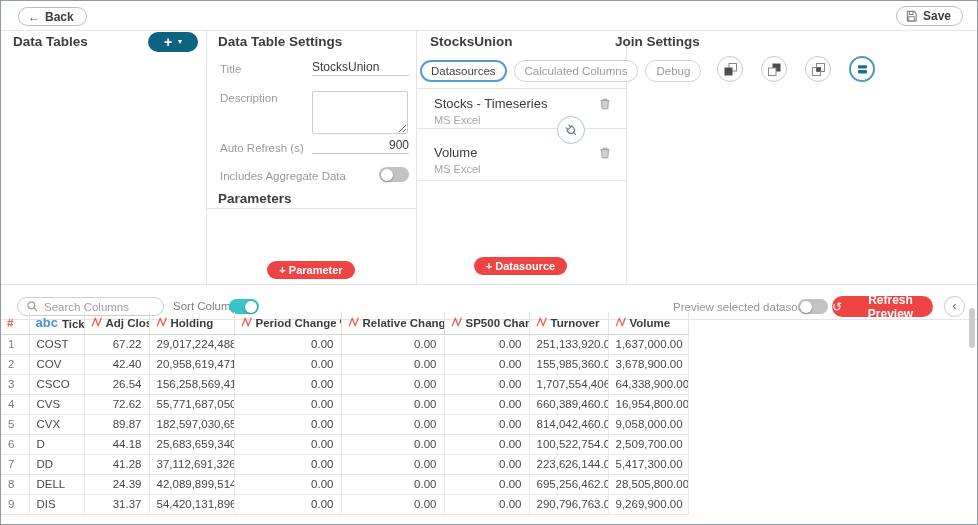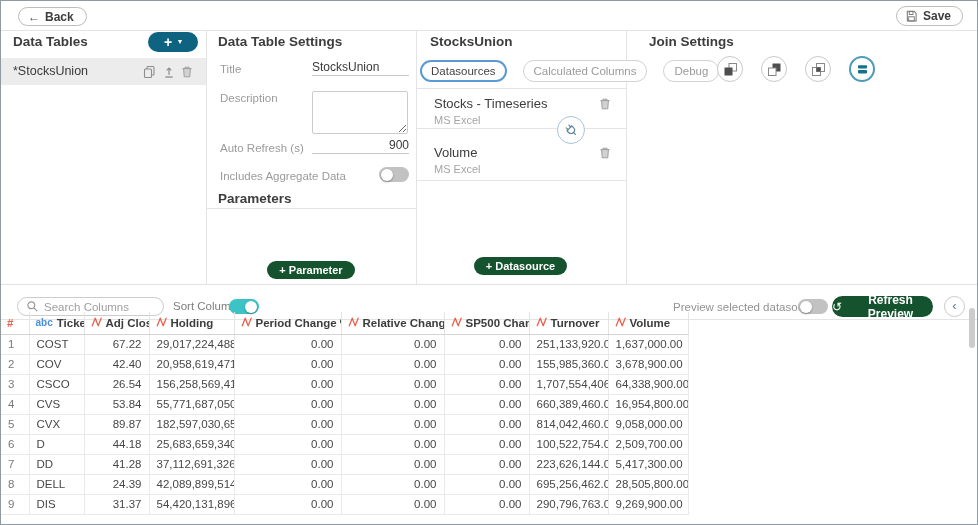--- a/index.html
+++ b/index.html
@@ -39,36 +39,36 @@
   
   .fld-label { position:absolute; font-size:11.5px; color:#9b9b9b; }
   .uline-input { position:absolute; left:311px; width:97px; height:17px; border:none;
                  border-bottom:1px solid #c9c9c9; font-size:12px; color:#3a3a3a;
                  background:transparent; outline:none;
                  font-family:"Liberation Sans",sans-serif; }
   .desc-box { position:absolute; left:311px; top:90px; width:96px; height:43px;
               border:1px solid #ccc; border-radius:2px; resize:both;
               font-family:"Liberation Sans",sans-serif; font-size:11px; }
   .hline { position:absolute; height:0; border-top:1px solid #e4e4e4; }
-  .teal-pill { position:absolute; border:none; border-radius:9px; background:#14532d;
+  .teal-pill { position:absolute; border:none; border-radius:9px; background:#ef4444;
                color:#fff; font-size:11px; font-weight:600; cursor:pointer;
                display:flex; align-items:center; justify-content:center;
                font-family:"Liberation Sans",sans-serif; }
 
   
   .toggle { position:absolute; width:30px; height:15px; border-radius:8px;
             background:#c2c2c2; cursor:pointer; }
   .toggle .knob { position:absolute; left:2px; top:1.5px; width:12px; height:12px;
                   border-radius:50%; background:#fff;
                   box-shadow:0 1px 2px rgba(0,0,0,.35); }
   .toggle.on { background:#3cc3c6; }
   .toggle.on .knob { left:auto; right:2px; }
 
   
-  .tabs { position:absolute; left:419px; top:59px; display:flex; gap:16px; }
+  .tabs { position:absolute; left:419px; top:59px; display:flex; gap:7px; }
   .tab { border:1px solid #d2d2d2; border-radius:13px; padding:4px 10px;
          font-size:11.5px; color:#9b9b9b; background:#fff; cursor:pointer;
          white-space:nowrap; font-family:"Liberation Sans",sans-serif; }
   .tab.active { border:2px solid #5b9bd5; color:#444; padding:3px 9px; }
   .ds-name { position:absolute; left:433px; font-size:13px; color:#3d3d3d; }
   .ds-type { position:absolute; left:433px; font-size:11px; color:#a5a5a5; }
   .plug-circle { position:absolute; left:556px; top:115px; width:28px; height:28px;
                  border:1px solid #a9c4d4; border-radius:50%; background:#fff;
                  display:flex; align-items:center; justify-content:center;
                  cursor:pointer; z-index:3; }
@@ -108,21 +108,21 @@
                table-layout:fixed; width:687px; }
   table.grid th { height:22px; font-size:11.5px; font-weight:700; color:#3d3d3d;
                   text-align:left; padding:0 6px; border-right:1px solid #e4e4e4;
                   border-bottom:1px solid #d4d4d4; white-space:nowrap; overflow:hidden; }
   table.grid td { height:20px; font-size:11.5px; color:#474747; padding:0 7px;
                   border-right:1px solid #e9e9e9; border-bottom:1px solid #e9e9e9;
                   white-space:nowrap; overflow:hidden; background:#fff; }
   table.grid td.num { text-align:right; }
   table.grid td.idx { color:#7a7a7a; }
   .hash { color:#e8604a; font-weight:700; }
-  .abc-ico { color:#4a90d9; font-size:10px; font-weight:700; margin-right:4px;
+  .abc-ico { color:#4a90d9; font-size:13px; font-weight:700; margin-right:4px;
              vertical-align:1px; }
   .num-ico { margin-right:4px; vertical-align:-1px; }
 </style>
 </head>
 <body>
 
 <div class="screen">
 
   <div class="topbar">
     <button class="pill-btn back-btn">
@@ -144,41 +144,20 @@
   <div class="vsep" style="left:205px"></div>
   <div class="vsep" style="left:415px"></div>
   <div class="vsep" style="left:625px"></div>
 
   <div class="panel-title" style="left:12px; top:33px">Data Tables</div>
   <button class="add-btn">
     <span class="plus">+</span>
     <span class="caret">▾</span>
   </button>
 
-  <div class="dt-item selected">
-    <span class="label">*StocksUnion</span>
-    <span class="mini-icon" style="left:142px">
-      <svg width="14" height="14" viewBox="0 0 14 14">
-          <rect x="4" y="1.5" width="7" height="8.5" rx="1" fill="none" stroke="#8d8d8d" stroke-width="1.1"></rect>
-          <rect x="1.5" y="4" width="7" height="8.5" rx="1" fill="#ececec" stroke="#8d8d8d" stroke-width="1.1"></rect>
-        </svg>
-    </span>
-    <span class="mini-icon" style="left:161px">
-      <svg width="14" height="14" viewBox="0 0 14 14">
-          <path d="M7 9.8V3.1M4.7 5.4L7 3.1l2.3 2.3" fill="none" stroke="#8d8d8d" stroke-width="1.2"></path>
-          <line x1="3.3" y1="12" x2="10.7" y2="12" stroke="#8d8d8d" stroke-width="1.3"></line>
-        </svg>
-    </span>
-    <span class="mini-icon" style="left:179px">
-      <svg width="14" height="14" viewBox="0 0 14 14">
-          <path d="M2.5 3.6h9M5.2 3.6V2.3h3.6v1.3" fill="none" stroke="#a0a0a0" stroke-width="1.1"></path>
-          <path d="M3.6 3.6l.6 8.2h5.6l.6-8.2z" fill="#d2d2d2" stroke="#a0a0a0" stroke-width="1"></path>
-        </svg>
-    </span>
-  </div>
 
   <div class="panel-title" style="left:217px; top:33px">Data Table Settings</div>
 
   <span class="fld-label" style="left:219px; top:62px">Title</span>
   <input class="uline-input" style="top: 58px;" value="StocksUnion">
 
   <span class="fld-label" style="left:219px; top:91px">Description</span>
   <textarea class="desc-box" style=""></textarea>
 
   <span class="fld-label" style="left:219px; top:141px">Auto Refresh (s)</span>
@@ -229,21 +208,21 @@
   <span class="mini-icon" style="left:597px; top:145px">
     <svg width="14" height="14" viewBox="0 0 14 14">
         <path d="M2.5 3.6h9M5.2 3.6V2.3h3.6v1.3" fill="none" stroke="#a0a0a0" stroke-width="1.1"></path>
         <path d="M3.6 3.6l.6 8.2h5.6l.6-8.2z" fill="#d2d2d2" stroke="#a0a0a0" stroke-width="1"></path>
       </svg>
   </span>
   <div class="hline" style="left:416px; top:179px; width:209px"></div>
 
   <button class="teal-pill" style="left:473px; top:256px; width:93px; height:18px">+ Datasource</button>
 
-  <div class="panel-title" style="left:648px; top:33px">Join Settings</div>
+  <div class="panel-title" style="left:614px; top:33px">Join Settings</div>
   <div class="join-row">
     <div class="jcircle">
       <svg width="15" height="15" viewBox="0 0 15 15">
           <rect x="6" y="1.5" width="7.5" height="7.5" fill="#fff" stroke="#888" stroke-width="1"></rect>
           <rect x="1.5" y="5.5" width="8" height="8" fill="#4e4e4e"></rect>
         </svg>
     </div>
     <div class="jcircle">
       <svg width="15" height="15" viewBox="0 0 15 15">
           <rect x="5.5" y="1.5" width="8" height="8" fill="#4e4e4e"></rect>
@@ -364,21 +343,21 @@
             <td class="num">156,258,569,411.54</td>
             <td class="num">0.00</td>
             <td class="num">0.00</td>
             <td class="num">0.00</td>
             <td class="num">1,707,554,406.00</td>
             <td class="num">64,338,900.00</td>
           </tr>
           <tr>
             <td class="idx">4</td>
             <td class="txt">CVS</td>
-            <td class="num">53.84</td>
+            <td class="num">72.62</td>
             <td class="num">55,771,687,050.00</td>
             <td class="num">0.00</td>
             <td class="num">0.00</td>
             <td class="num">0.00</td>
             <td class="num">660,389,460.00</td>
             <td class="num">16,954,800.00</td>
           </tr>
           <tr>
             <td class="idx">5</td>
             <td class="txt">CVX</td>

